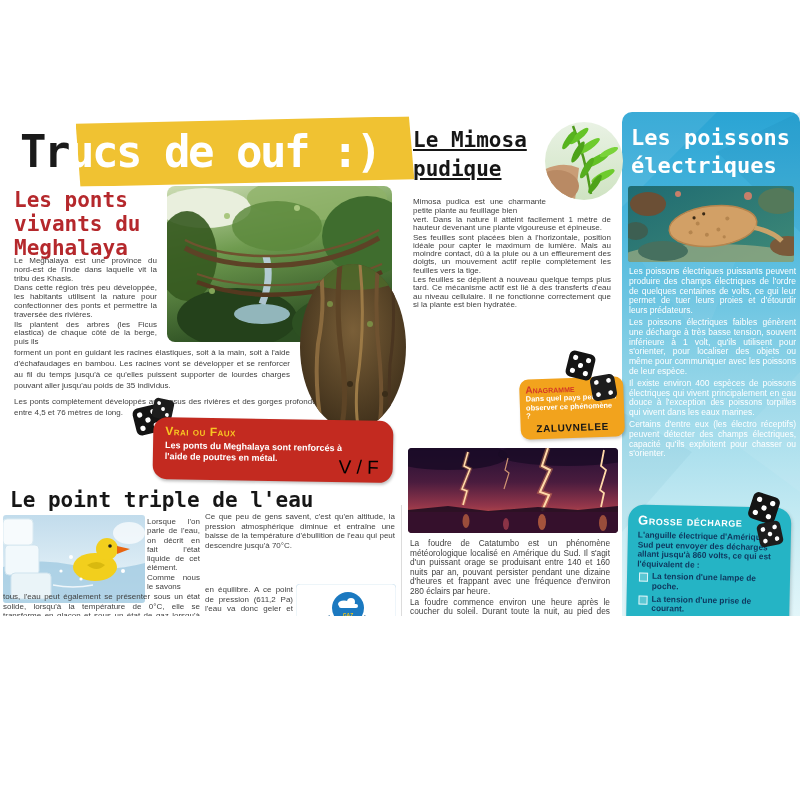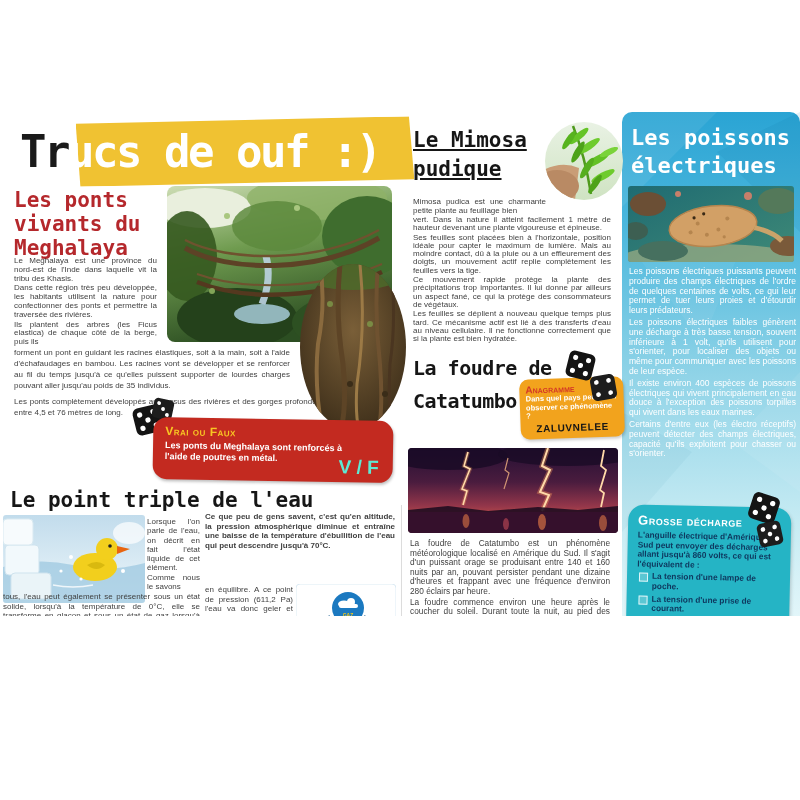--- a/index.html
+++ b/index.html
@@ -24,21 +24,21 @@
   
   .h-red{color:#B5282C;font-size:21px;line-height:24px;}
   .h-black{color:#161616;font-size:21px;line-height:25px;}
 
   
   .vf-box{left:153px;top:419px;width:240px;height:62px;background:#C32A20;border-radius:14px;
           transform:rotate(1deg);z-index:2;padding:7px 12px;box-sizing:border-box;
           box-shadow:1px 2px 3px rgba(0,0,0,.25);}
   .vf-label{color:#F8C623;font-variant:small-caps;font-weight:bold;font-size:12px;letter-spacing:.5px;}
   .vf-q{color:#fff;font-size:9px;font-weight:bold;width:200px;text-align:left;line-height:11px;margin-top:2px;}
-  .vf-choices{position:absolute;right:14px;bottom:4px;color:#5eead4;font-weight:bold;font-size:19px;}
+  .vf-choices{position:absolute;right:14px;bottom:4px;color:#000000;font-weight:normal;font-size:19px;}
 
   .ana-box{left:520px;top:378px;width:104px;height:60px;background:#F2A31D;border-radius:9px;
            transform:rotate(-2deg);z-index:2;padding:5px 6px;box-sizing:border-box;
            box-shadow:1px 2px 3px rgba(0,0,0,.2);}
   .ana-label{color:#D43826;font-variant:small-caps;font-weight:bold;font-size:10px;}
   .ana-q{color:#fff;font-size:7.5px;line-height:8.6px;font-weight:bold;text-align:left;}
   .ana-a{color:#161616;font-weight:bold;font-size:10px;letter-spacing:.6px;text-align:center;margin-top:2px;}
 
   .gd-box{left:627px;top:506px;width:163px;height:145px;background:#25B4C5;border-radius:16px;
           transform:rotate(1.2deg);z-index:4;padding:8px 10px;box-sizing:border-box;
@@ -199,21 +199,21 @@
       <path d="M84,50 q10,-6 18,0 q-8,8 -18,0" fill="#d9b90f"></path>
       <circle cx="68" cy="42" r="2" fill="#ffffff"></circle>
         <circle cx="120" cy="56" r="2" fill="#ffffff"></circle>
       <circle cx="78" cy="64" r="1.6" fill="#ffffff"></circle>
         <circle cx="58" cy="56" r="1.6" fill="#ffffff"></circle>
       <path d="M50,70 q20,4 40,0" stroke="#ffffff" stroke-width="1.4" fill="none" opacity="0.8"></path>
     </svg>
   </div>
 
   <div class="abs bodytxt" style="left:147px;top:517px;width:53px;font-size:8px;line-height:9.3px;">Lorsque l'on parle de l'eau, on décrit en fait l'état liquide de cet élément. Comme nous le savons</div>
-  <div class="abs bodytxt" style="left:205px;top:512px;width:190px;font-size:8px;line-height:9.6px;font-weight:bold;">Ce que peu de gens savent, c'est qu'en altitude, la pression atmosphérique diminue et entraîne une baisse de la température d'ébullition de l'eau qui peut descendre jusqu'à 70°C.</div>
+  <div class="abs bodytxt" style="left:205px;top:512px;width:190px;font-size:8px;line-height:9.6px;">Ce que peu de gens savent, c'est qu'en altitude, la pression atmosphérique diminue et entraîne une baisse de la température d'ébullition de l'eau qui peut descendre jusqu'à 70°C.</div>
   <div class="abs bodytxt" style="left:205px;top:585px;width:88px;font-size:8px;line-height:9.6px;">en équilibre. A ce point de pression (611,2 Pa) l'eau va donc geler et bouillir en même temps à la température de 0,01 °C !</div>
   <div class="abs bodytxt" style="left:3px;top:592px;width:197px;font-size:8px;line-height:9.6px;">tous, l'eau peut également se présenter sous un état solide, lorsqu'à la température de 0°C, elle se transforme en glaçon et sous un état de gaz lorsqu'à 100°C, elle se transforme en vapeur d'eau.</div>
 
   <div class="abs" style="left:296px;top:584px;">
     <svg viewBox="0 0 100 92" width="100" height="92">
       <defs>
         <linearGradient id="barg" x1="0" y1="0" x2="1" y2="0">
           <stop offset="0" stop-color="#3ab4e8"></stop>
             <stop offset="0.55" stop-color="#9fc7e0"></stop>
             <stop offset="1" stop-color="#e02a1a"></stop>
@@ -283,25 +283,23 @@
       <ellipse cx="58" cy="54" rx="13" ry="3.6" fill="#6ecb2d" transform="rotate(-28 58 54)"></ellipse>
       <ellipse cx="50" cy="62" rx="11" ry="3.2" fill="#4da219" transform="rotate(-55 50 62)"></ellipse>
       <ellipse cx="64" cy="30" rx="10" ry="3" fill="#7ad33a" transform="rotate(-25 64 30)"></ellipse>
     </svg>
   </div>
 
   <div class="abs bodytxt" style="left:413px;top:197px;width:133px;font-size:8px;line-height:9px;">Mimosa pudica est une charmante petite plante au feuillage bien</div>
   <div class="abs bodytxt" style="left:413px;top:216px;width:206px;font-size:8px;line-height:8.3px;">
     <p>vert. Dans la nature il atteint facilement 1 mètre de hauteur devenant une plante vigoureuse et épineuse.</p>
     <p>Ses feuilles sont placées bien à l'horizontale, position idéale pour capter le maximum de lumière. Mais au moindre contact, dû à la pluie ou à un effleurement des doigts, un mouvement actif replie complètement les feuilles vers la tige.</p>
-    <p>Ce mouvement rapide protège la plante des précipitations trop importantes. Il lui donne par ailleurs un aspect fané, ce qui la protège des consommateurs de végétaux.</p>
     <p>Les feuilles se déplient à nouveau quelque temps plus tard. Ce mécanisme actif est lié à des transferts d'eau au niveau cellulaire. Il ne fonctionne correctement que si la plante est bien hydratée.</p>
   </div>
 
-  <div class="abs mono h-black" style="left:413px;top:352px;width:160px;font-size:20px;letter-spacing:-0.5px;line-height:33px;">La foudre de Catatumbo</div>
 
   <svg class="abs dice front" viewBox="0 0 24 24" width="29" height="29" style="left:566px;top:351px;transform:rotate(14deg);">
     <rect x="1" y="1" width="22" height="22" rx="4.5" fill="#141414"></rect>
     <g fill="#fff">
         <circle cx="6.5" cy="6.5" r="2.1"></circle>
         <circle cx="17.5" cy="6.5" r="2.1"></circle>
         <circle cx="12" cy="12" r="2.1"></circle>
         <circle cx="6.5" cy="17.5" r="2.1"></circle>
         <circle cx="17.5" cy="17.5" r="2.1"></circle>
       </g>

